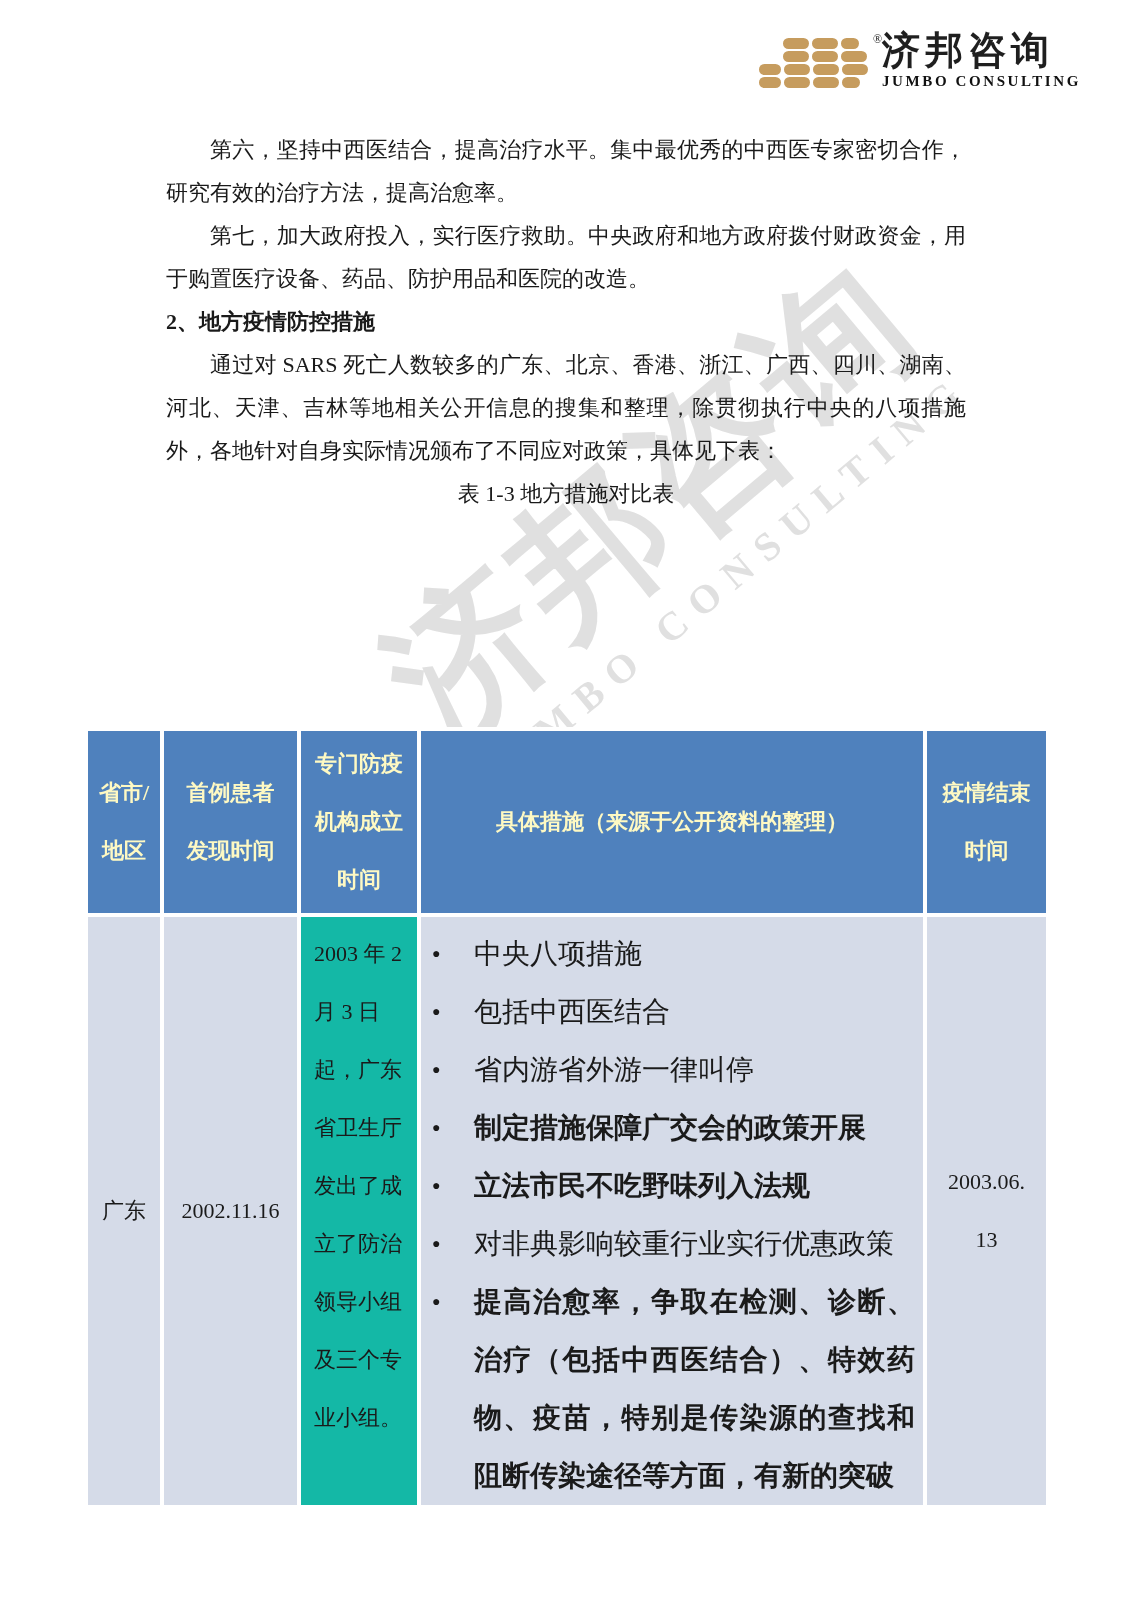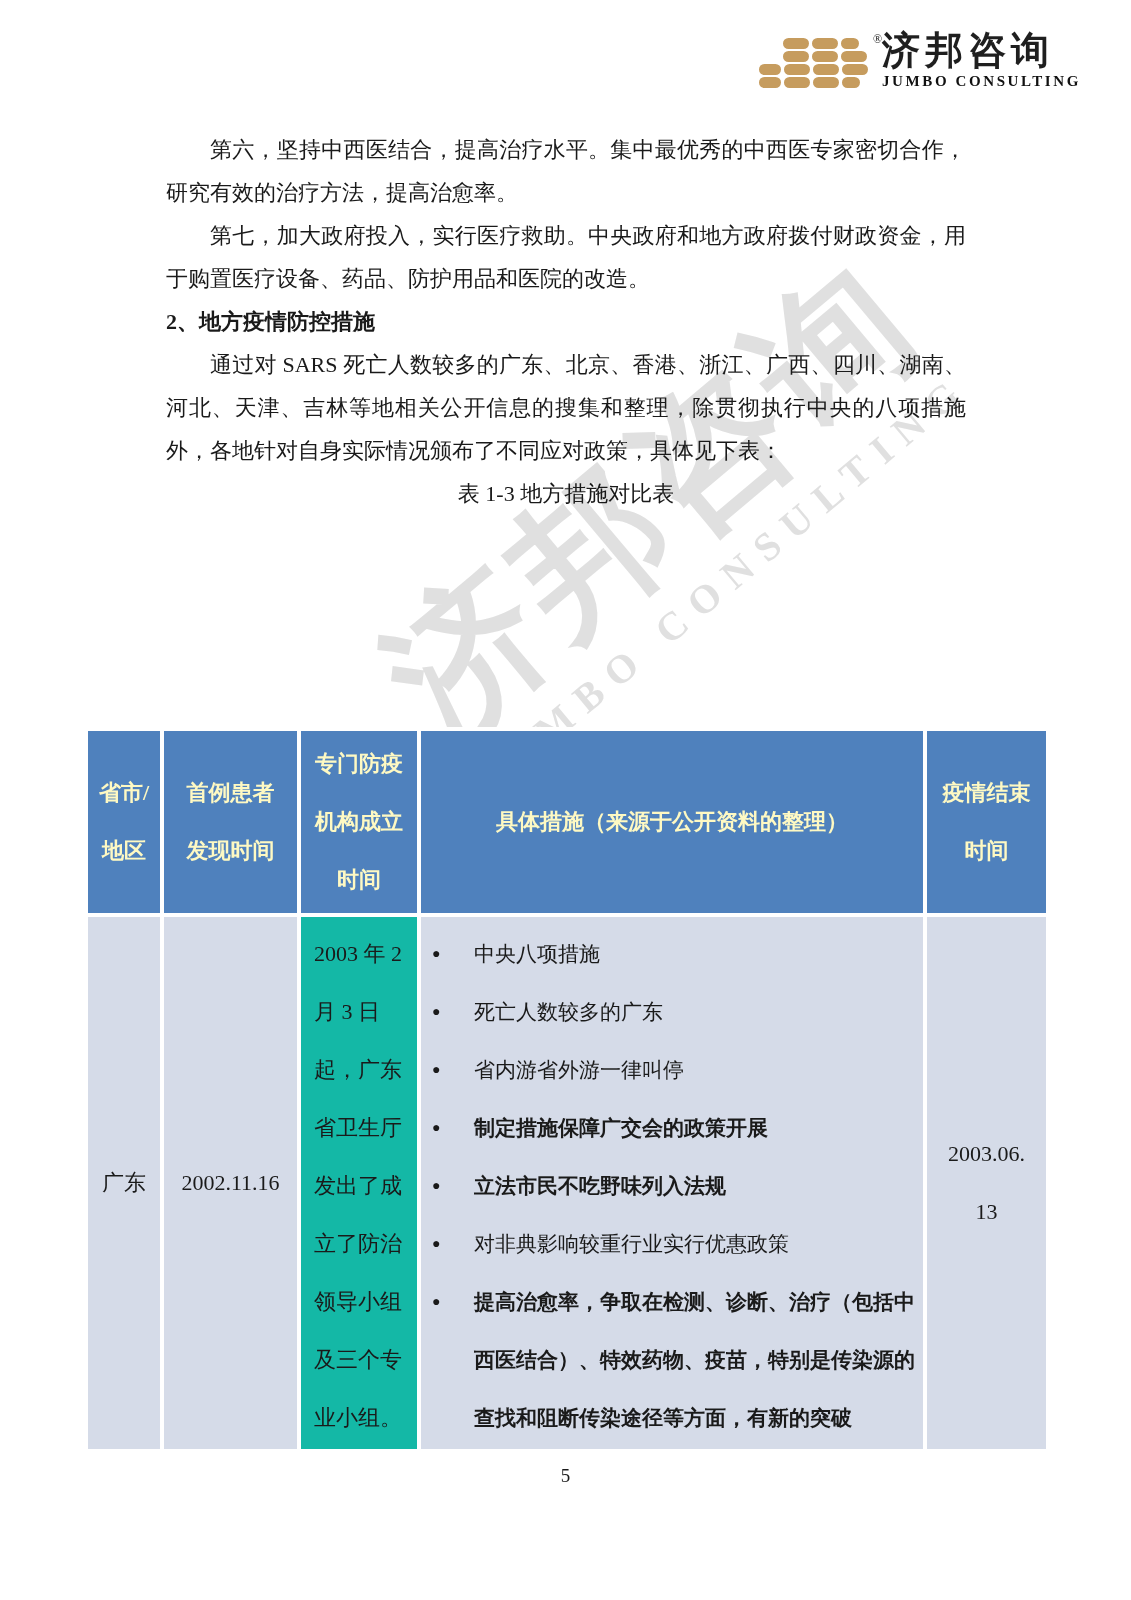--- a/index.html
+++ b/index.html
@@ -67,21 +67,21 @@
   .th-c3 { padding:0 12px; }
   .th-c4 { padding:0 10px; }
   .th-c5 { padding:0 14px; }
   .measures-table tbody tr { height:536px; }
   .cell-region { text-align:center; vertical-align:middle; }
   .cell-date { text-align:center; vertical-align:middle; word-break:break-all; }
   .cell-date.first { padding:0 14px; }
   .cell-date.end { padding:0 20px; }
   .cell-agency { vertical-align:top; text-align:left; padding:8px 13px 0 13px; }
   .cell-measures { vertical-align:top; padding:8px 8px 0 53px; }
-  .measures-list { list-style:none; font-size:21px; }
+  .measures-list { list-style:none; font-size:28px; }
   .measures-list li { position:relative; text-align:justify; }
   .measures-list li::before {
     content:"\25CF";
     position:absolute; left:-42px; top:0;
     font-size:14px;
   }
   .measures-list li.bold { font-weight:bold; }
 
   
   .page-number {
@@ -157,21 +157,21 @@
       </tr>
     </thead>
     <tbody>
       <tr>
         <td class="cell-region" style="background: rgb(213, 219, 232);">广东</td>
         <td class="cell-date first" style="background: rgb(213, 219, 232);">2002.11.16</td>
         <td class="cell-agency" style="background: #14b8a6;">2003 年 2 月 3 日起，广东省卫生厅发出了成立了防治领导小组及三个专业小组。</td>
         <td class="cell-measures" style="background: rgb(213, 219, 232);">
           <ul class="measures-list">
               <li>中央八项措施</li>
-              <li>死亡人数较多的广东</li>
+              <li>包括中西医结合</li>
               <li>省内游省外游一律叫停</li>
               <li class="bold">制定措施保障广交会的政策开展</li>
               <li class="bold">立法市民不吃野味列入法规</li>
               <li>对非典影响较重行业实行优惠政策</li>
               <li class="bold">提高治愈率，争取在检测、诊断、治疗（包括中西医结合）、特效药物、疫苗，特别是传染源的查找和阻断传染途径等方面，有新的突破</li>
             </ul>
         </td>
         <td class="cell-date end" style="background: rgb(213, 219, 232);">2003.06.13</td>
       </tr>
     </tbody>

